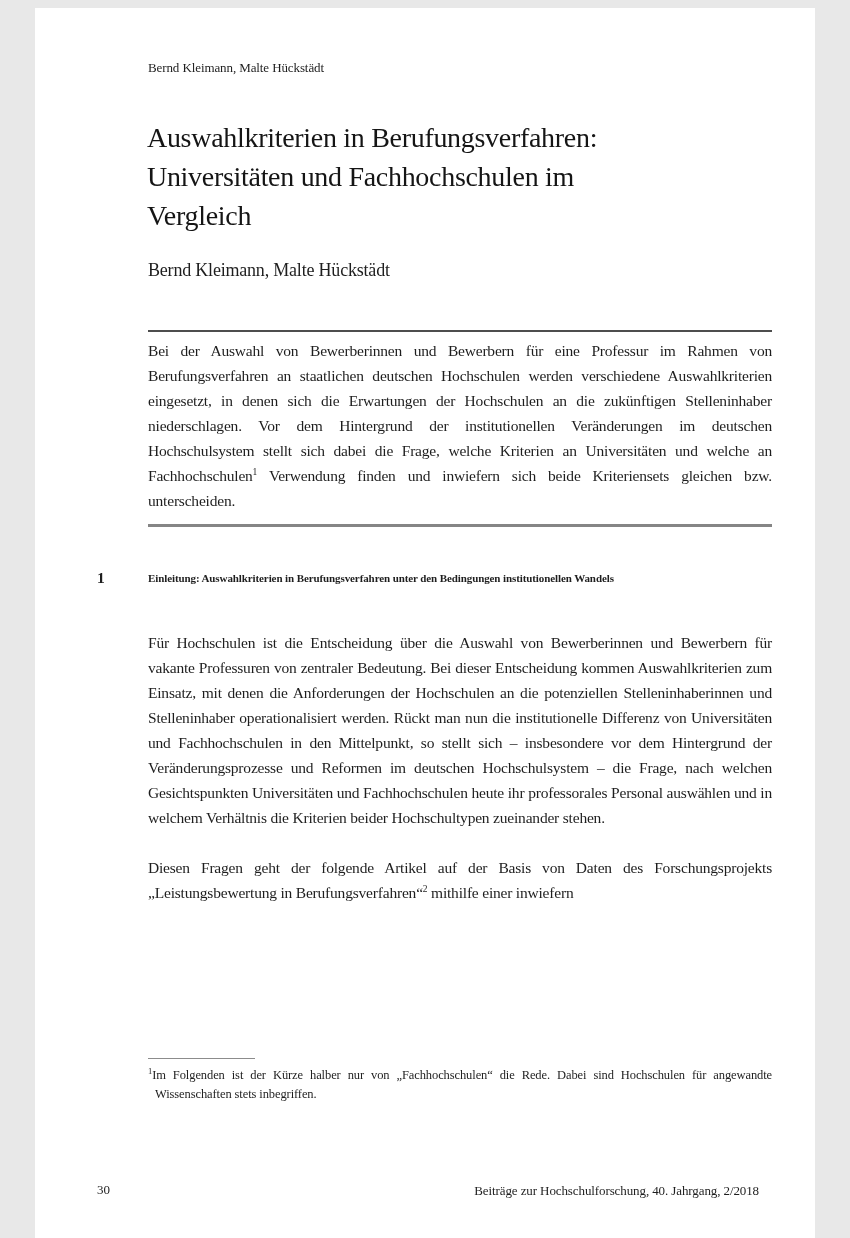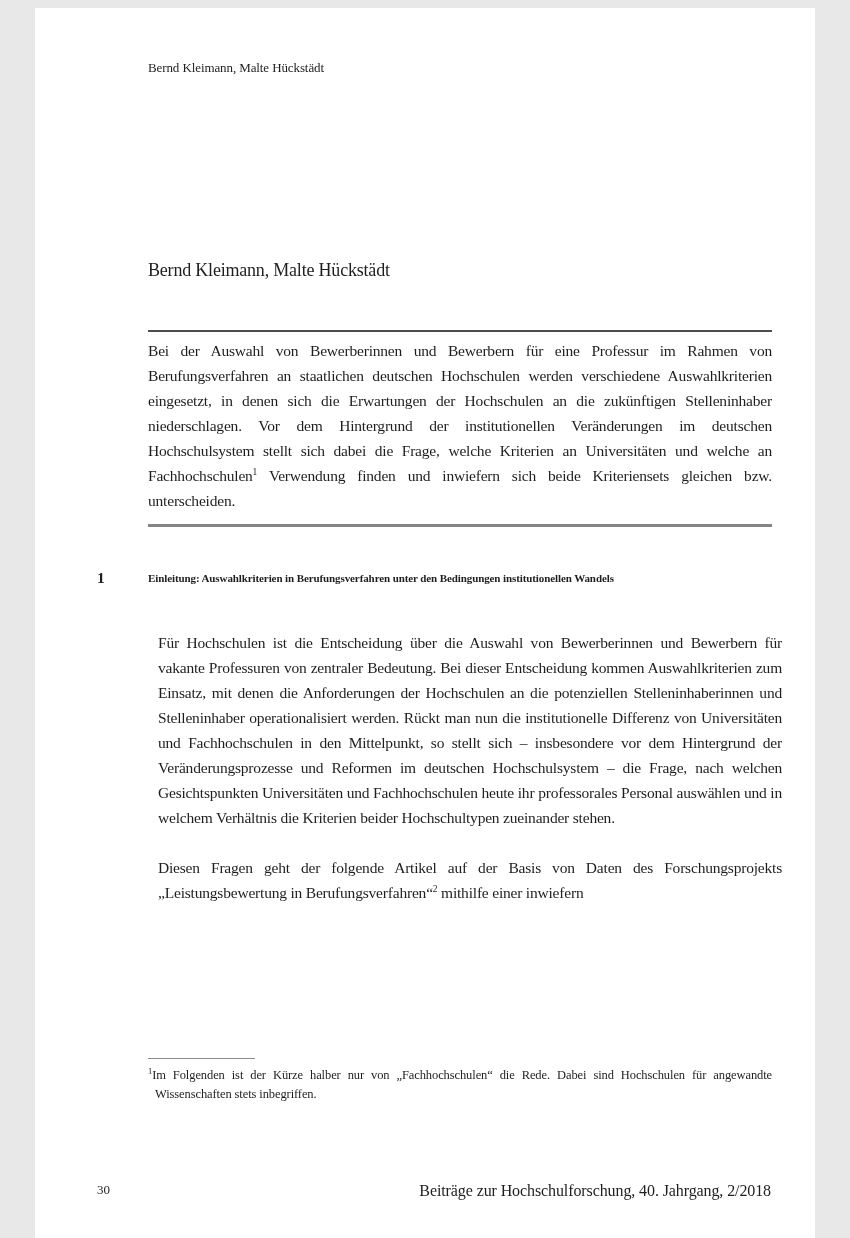--- a/index.html
+++ b/index.html
@@ -53,21 +53,21 @@
     position:absolute;left:62px;top:0;
     font-size:15.5px;line-height:30px;font-weight:700;
   }
   .section-heading{
     position:absolute;left:113px;top:0;width:624px;
     font-size:11px;line-height:30px;font-weight:700;
     letter-spacing:-0.1px;
     margin:0;
   }
   .body-text{
-    position:absolute;left:123px;top:622px;width:624px;
+    position:absolute;left:113px;top:622px;width:624px;
   }
   .body-text p{
     margin:0 0 25px 0;
     font-size:15.5px;line-height:25px;
     text-align:justify;letter-spacing:-0.2px;
   }
   sup.fn-marker{
     font-size:9.5px;line-height:0;vertical-align:super;
   }
   .footnotes{
@@ -83,32 +83,35 @@
     text-align:justify;letter-spacing:-0.1px;
     padding-left:7px;text-indent:-7px;
   }
   .footnote + .footnote{margin-top:9px;}
   .footnote sup{font-size:8.5px;line-height:0;vertical-align:super;}
   .footer-page-number{
     position:absolute;left:62px;top:1174px;
     font-size:13px;line-height:16px;
   }
   .footer-journal{
-    position:absolute;right:44px;top:1175px;
-    font-size:16px;line-height:16px;letter-spacing:-0.1px;
+    position:absolute;right:56px;top:1175px;
+    font-size:13px;line-height:16px;letter-spacing:-0.1px;
     text-align:right;
   }
 </style>
 </head>
 <body>
 
 <div class="page">
 
   <div class="running-header">Bernd Kleimann, Malte Hückstädt</div>
 
+  <h1 class="article-title" style="margin:0;">Auswahlkriterien in Berufungsverfahren:
+Universitäten und Fachhochschulen im
+Vergleich</h1>
 
   <div class="authors-line">Bernd Kleimann, Malte Hückstädt</div>
 
   <div class="abstract">
     <p><span>Bei der Auswahl von Bewerberinnen und Bewerbern für eine Professur im Rahmen von Berufungsverfahren an staatlichen deutschen Hochschulen werden verschiedene Auswahlkriterien eingesetzt, in denen sich die Erwartungen der Hochschulen an die zukünftigen Stelleninhaber niederschlagen. Vor dem Hintergrund der institutionellen Veränderungen im deutschen Hochschulsystem stellt sich dabei die Frage, welche Kriterien an Universitäten und welche an Fachhochschulen</span><sup class="fn-marker">1</sup><span> Verwendung finden und inwiefern sich beide Kriteriensets gleichen bzw. unterscheiden.</span></p>
   </div>
 
   <div class="section-heading-row">
     <span class="section-number">1</span>
     <h2 class="section-heading">Einleitung: Auswahlkriterien in Berufungsverfahren unter den Bedingungen institutionellen Wandels</h2>

